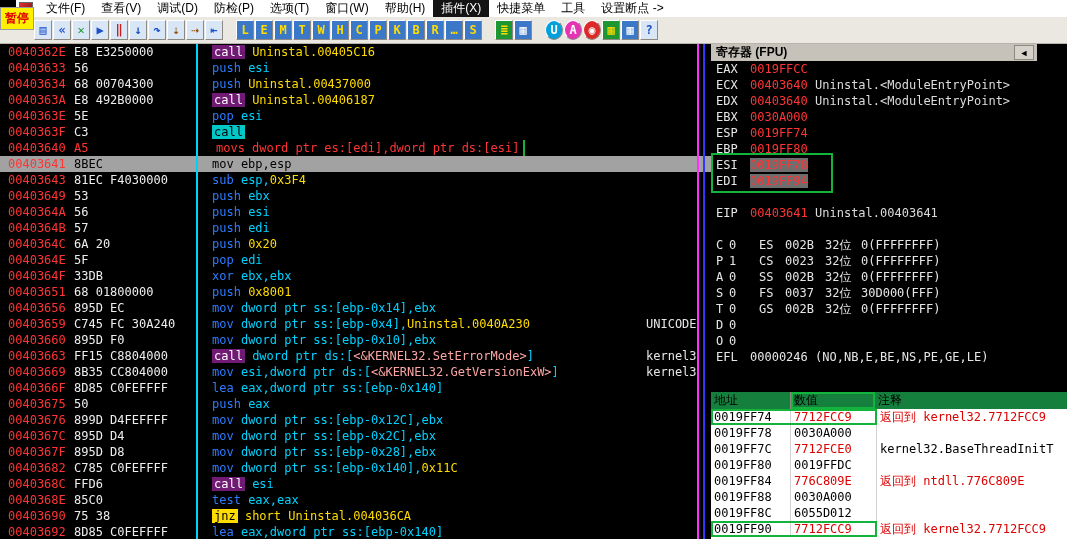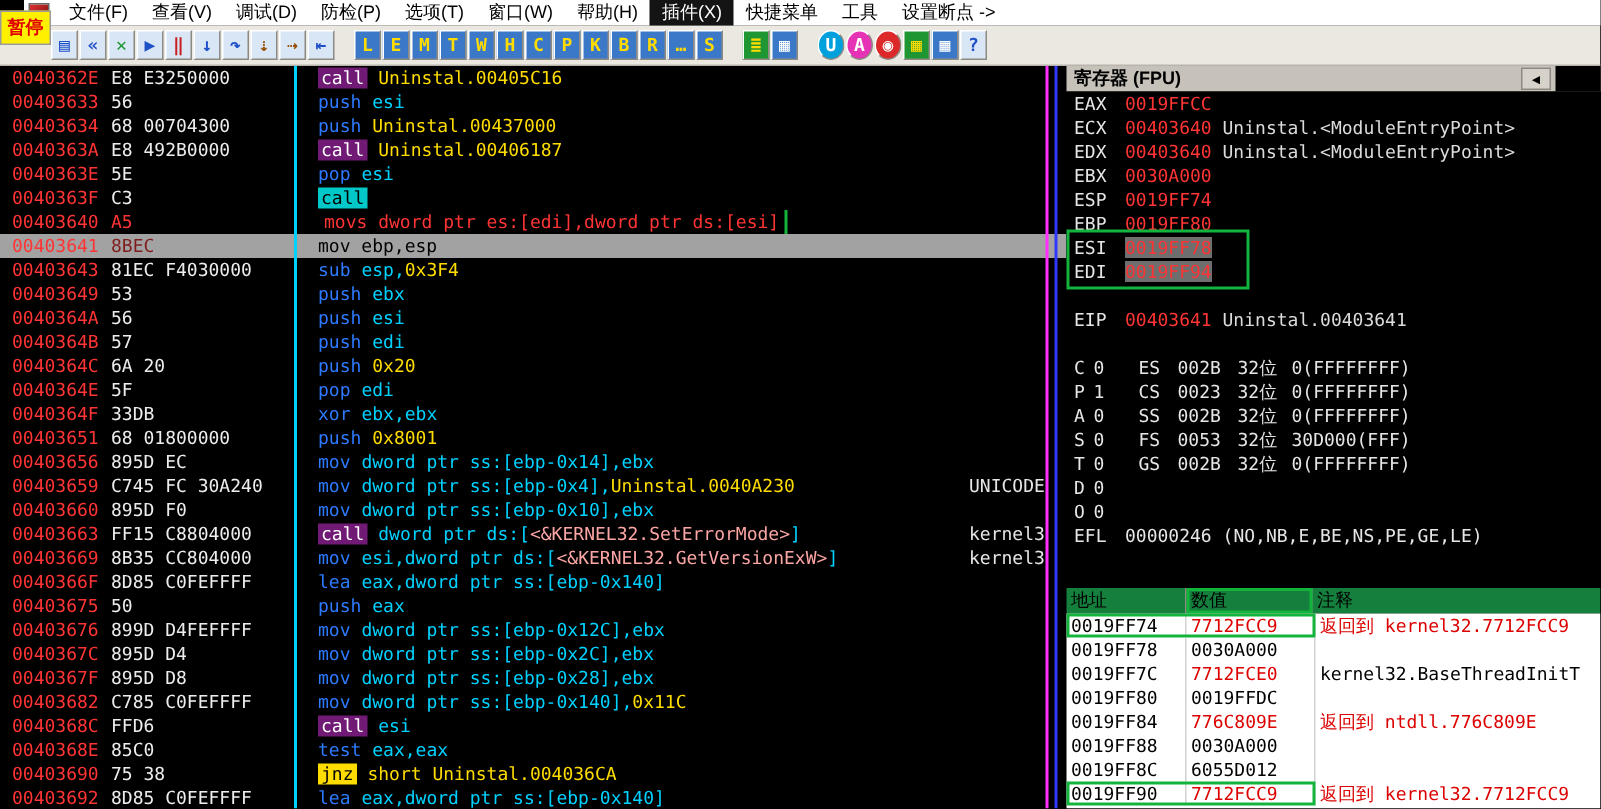--- a/index.html
+++ b/index.html
@@ -29,21 +29,21 @@
                font:bold 12px "Liberation Sans",sans-serif;padding:2px 4px;border:1px solid #9A9A9A;}
 
   
   .disasm{position:absolute;top:44px;left:0;width:711px;height:495px;background:#000;
           overflow:hidden;font:12px "DejaVu Sans Mono",monospace;}
   .drow{display:flex;height:16px;line-height:16px;white-space:pre;}
   .drow.selected{background:#A2A2A2;}
   .daddr{width:74px;flex:none;box-sizing:border-box;padding-left:8px;color:#FF3434;overflow:hidden;}
   .dbytes{width:122px;flex:none;color:#EDEDED;overflow:hidden;}
   .movs .dbytes{color:#FF3434;}
-  .selected .dbytes{color:#7f1d1d;}
+  .selected .dbytes{color:#000000;}
   .darr{width:16px;flex:none;border-left:2px solid #00D2FF;box-sizing:border-box;}
   .dins{flex:1;color:#00D2FF;overflow:hidden;}
   .iw{display:inline-block;height:16px;}
   .movs .iw{outline:2px solid #12B43C;outline-offset:0;padding:0 4px;}
   .dcomment{width:65px;flex:none;color:#E6E6E6;overflow:hidden;}
   .s-mn{color:#2E7BFF;}
   .s-reg,.s-mem{color:#00D2FF;}
   .s-num,.s-mod{color:#FFDC00;}
   .s-api{color:#fca5a5;text-align:right;}
   .s-red{color:#FF3434;}
@@ -197,21 +197,21 @@
     <div class="rline"><span class="rname">ESP</span><span class="rval">0019FF74</span></div>
     <div class="rline"><span class="rname">EBP</span><span class="rval">0019FF80</span></div>
     <div class="rline boxed"><span class="rname">ESI</span><span class="rval rhl">0019FF78</span></div>
     <div class="rline boxed"><span class="rname">EDI</span><span class="rval rhl">0019FF94</span></div>
     <div class="rline"></div>
     <div class="rline"><span class="rname">EIP</span><span class="rval">00403641</span><span class="rcom"> Uninstal.00403641</span></div>
     <div class="rline"></div>
     <div class="rline"><span class="fl f1">C</span><span class="fl f2">0</span><span class="fl f3">ES</span><span class="fl f4">002B</span><span class="fl f5">32位</span><span class="fl">0(FFFFFFFF)</span></div>
     <div class="rline"><span class="fl f1">P</span><span class="fl f2">1</span><span class="fl f3">CS</span><span class="fl f4">0023</span><span class="fl f5">32位</span><span class="fl">0(FFFFFFFF)</span></div>
     <div class="rline"><span class="fl f1">A</span><span class="fl f2">0</span><span class="fl f3">SS</span><span class="fl f4">002B</span><span class="fl f5">32位</span><span class="fl">0(FFFFFFFF)</span></div>
-    <div class="rline"><span class="fl f1">S</span><span class="fl f2">0</span><span class="fl f3">FS</span><span class="fl f4">0053</span><span class="fl f5">32位</span><span class="fl">30D000(FFF)</span></div>
+    <div class="rline"><span class="fl f1">S</span><span class="fl f2">0</span><span class="fl f3">FS</span><span class="fl f4">0037</span><span class="fl f5">32位</span><span class="fl">30D000(FFF)</span></div>
     <div class="rline"><span class="fl f1">T</span><span class="fl f2">0</span><span class="fl f3">GS</span><span class="fl f4">002B</span><span class="fl f5">32位</span><span class="fl">0(FFFFFFFF)</span></div>
     <div class="rline"><span class="fl f1">D</span><span class="fl f2">0</span></div>
     <div class="rline"><span class="fl f1">O</span><span class="fl f2">0</span></div>
     <div class="rline"><span class="rname">EFL</span><span class="fl">00000246 </span><span class="fl">(NO,NB,E,BE,NS,PE,GE,LE)</span></div>
   </div>
 
 <div class="stack-head" id="stackhead">
     <div class="sh sh-addr">地址</div>
     <div class="sh sh-val sh-green">数值</div>
     <div class="sh sh-com">注释</div>

